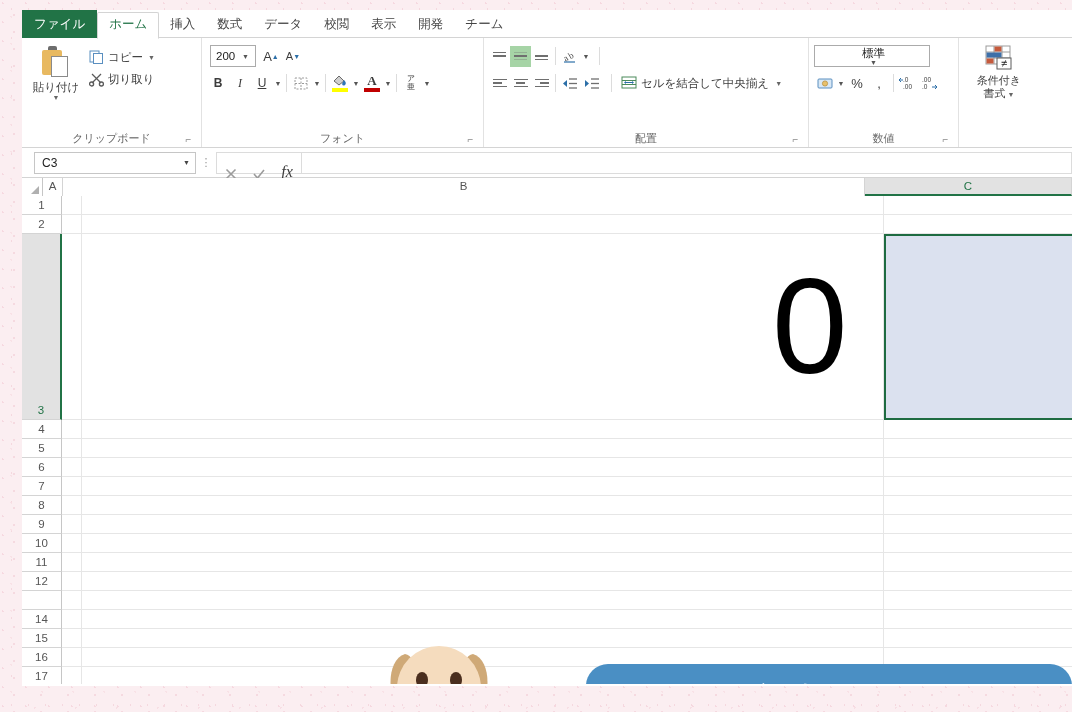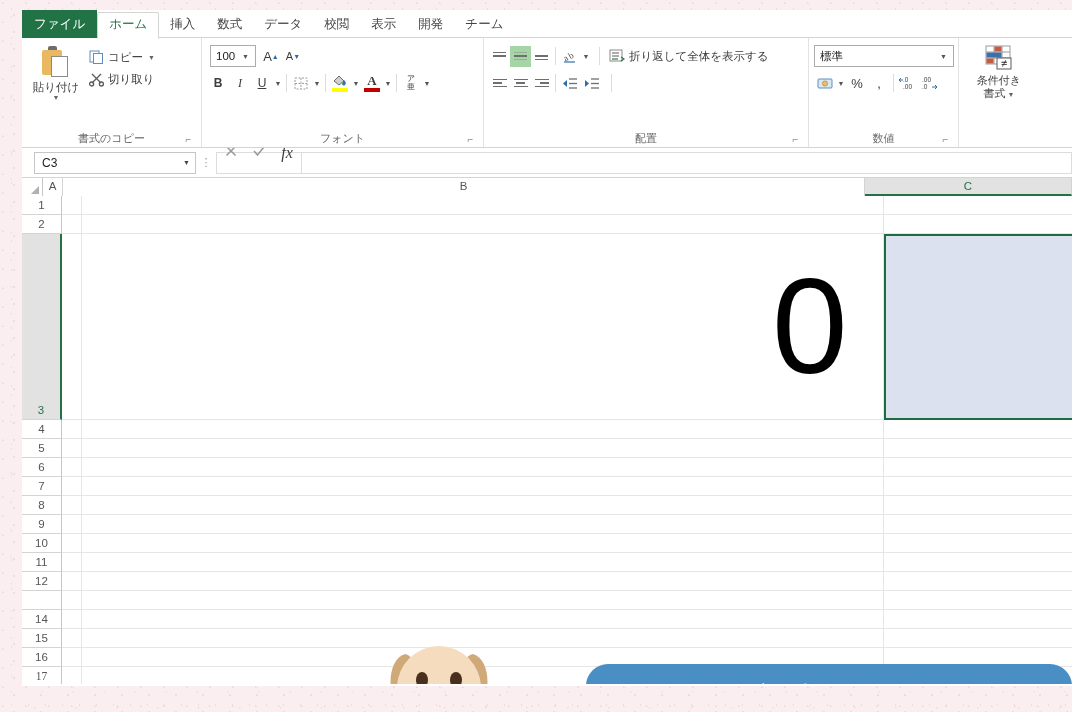--- a/index.html
+++ b/index.html
@@ -168,21 +168,21 @@
   .alignbtn.sel { background: #a6d4a6; }
   .wide-cmd {
     display: flex; align-items: center;
     font-size: 11.5px; color: #3c3c3c;
     height: 22px; white-space: nowrap; cursor: default;
   }
   .wide-cmd .ic { width: 18px; height: 16px; margin-right: 3px; position: relative; }
 
   
   #grp-number { width: 150px; }
-  #numfmt-combo { width: 140px; }
+  #numfmt-combo { width: 116px; flex-direction: column; }
 
   
   #grp-styles { width: 80px; border-right: none; }
   .cf-btn { display: flex; flex-direction: column; align-items: center; width: 72px; cursor: default; }
   .cf-ico { width: 34px; height: 30px; position: relative; }
   .cf-label { font-size: 11px; color: #444; line-height: 13px; text-align: center; white-space: nowrap; }
 
   
   #formula-bar {
     height: 30px; display: flex; align-items: center;
@@ -194,21 +194,21 @@
     width: 162px; height: 22px; border: 1px solid #c6c6c6; background: #fff;
     display: flex; align-items: center; font-size: 12px; color: #222; padding: 0 2px 0 7px;
   }
   #name-box .val { flex: 1; }
   #name-box .arr { font-size: 7px; color: #444; padding-right: 3px; }
   #fb-dots { width: 20px; text-align: center; color: #999; font-size: 11px; letter-spacing: 0; }
   #fb-buttons {
     display: flex; align-items: center; height: 22px;
     border: 1px solid #dcdcdc; border-right: none; background: #fff;
   }
-  .fb-btn { width: 28px; height: 37px; display: flex; align-items: flex-start; justify-content: center; cursor: default; }
+  .fb-btn { width: 28px; height: 37px; display: flex; align-items: flex-end; justify-content: center; cursor: default; }
   #formula-input {
     flex: 1; height: 22px; border: 1px solid #dcdcdc; background: #fff;
     font-size: 12px; padding: 0 6px; color: #222; display: flex; align-items: center;
   }
 
   
   #sheet { position: relative; height: 506px; background: #fff; overflow: hidden; }
   #col-headers {
     position: absolute; left: 0; top: 0; height: 18px; width: 100%;
     display: flex; border-bottom: 1px solid #c6c6c6; background: #fff;
@@ -334,30 +334,30 @@
                     <circle cx="3.6" cy="13" r="2"></circle>
                     <circle cx="13.4" cy="13" r="2"></circle>
                   </g>
                 </svg>
             </span>
             <span>切り取り</span>
           </div>
         </div>
       </div>
       <div class="group-label">
-        <span>書式のコピー</span>
+        <span>クリップボード</span>
         <span class="dlg-launcher">⌐</span>
       </div>
     </div>
 
     <div class="group" id="grp-font">
       <div class="group-body" style="flex-direction:column;">
         <div class="row">
           <div class="combo" id="font-size-combo">
-            <span class="val">100</span>
+            <span class="val">200</span>
             <span class="arr">▼</span>
           </div>
           <div class="sqbtn" style="margin-left:4px;">
             <span style="font-size:13px;">A</span>
               <span style="font-size:7px;color:#2c6fa8;">▲</span>
           </div>
           <div class="sqbtn">
             <span style="font-size:11px;">A</span>
               <span style="font-size:7px;color:#2c6fa8;">▼</span>
           </div>
@@ -436,32 +436,20 @@
           <div class="sep"></div>
           <div class="sqbtn">
             <svg width="17" height="15" viewBox="0 0 17 15">
                 <text x="2" y="11" font-size="9" fill="#4a4a4a" transform="rotate(-30 6 9)" font-family="Liberation Serif, serif">a</text>
                 <text x="7" y="9" font-size="9" fill="#4a4a4a" transform="rotate(-30 10 7)" font-family="Liberation Serif, serif">b</text>
                 <path d="M2 13 L13 13" stroke="#2c6fa8" stroke-width="1.2"></path>
               </svg>
           </div>
           <div class="tinycar">▼</div>
           <div class="sep" style="margin:0 8px;"></div>
-          <div class="wide-cmd">
-            <span class="ic">
-              <svg width="18" height="15" viewBox="0 0 18 15">
-                  <rect x="2" y="2" width="12" height="11" fill="#fff" stroke="#8a8a8a"></rect>
-                  <line x1="4" y1="5" x2="11" y2="5" stroke="#5a5a5a"></line>
-                  <line x1="4" y1="8" x2="11" y2="8" stroke="#5a5a5a"></line>
-                  <path d="M4 11 h6" stroke="#2c7a4b" stroke-width="1.2"></path>
-                  <path d="M13 9 l3 2 l-3 2" fill="none" stroke="#2c7a4b" stroke-width="1.2"></path>
-                </svg>
-            </span>
-            <span>折り返して全体を表示する</span>
-          </div>
         </div>
         <div class="row">
           <div class="alignbtn">
               <span style="width:14px"></span>
               <span style="width:9px;margin-right:5px"></span>
               <span style="width:14px"></span>
             </div>
           <div class="alignbtn">
               <span style="width:14px"></span>
               <span style="width:9px"></span>
@@ -487,20 +475,34 @@
             <svg width="17" height="15" viewBox="0 0 17 15">
                 <g stroke="#6f6f6f" stroke-width="1.3">
                   <line x1="7" y1="3" x2="15" y2="3"></line>
                   <line x1="7" y1="7.5" x2="15" y2="7.5"></line>
                   <line x1="7" y1="12" x2="15" y2="12"></line>
                 </g>
                 <path d="M1 4 L5 7.5 L1 11" fill="#2c6fa8"></path>
               </svg>
           </div>
           <div class="sep" style="margin:0 8px;"></div>
+          <div class="wide-cmd">
+            <span class="ic">
+              <svg width="18" height="15" viewBox="0 0 18 15">
+                  <rect x="2" y="2" width="14" height="11" fill="#fff" stroke="#4a8a5a"></rect>
+                  <line x1="2" y1="5.5" x2="16" y2="5.5" stroke="#4a8a5a"></line>
+                  <line x1="2" y1="9.5" x2="16" y2="9.5" stroke="#4a8a5a"></line>
+                  <path d="M5 7.5 h8" stroke="#2c6fa8" stroke-width="1"></path>
+                  <path d="M6 6 L4 7.5 L6 9" fill="#2c6fa8"></path>
+                  <path d="M12 6 L14 7.5 L12 9" fill="#2c6fa8"></path>
+                </svg>
+            </span>
+            <span>セルを結合して中央揃え</span>
+            <span class="cdd" style="font-size:7px;color:#666;margin-left:6px;">▼</span>
+          </div>
         </div>
       </div>
       <div class="group-label">
         <span>配置</span>
         <span class="dlg-launcher">⌐</span>
       </div>
     </div>
 
     <div class="group" id="grp-number">
       <div class="group-body" style="flex-direction:column;">
@@ -656,21 +658,21 @@
         </div>
         <div class="rowh" style="height: 19px;">
           <span class="numc" style="line-height: 18px;">14</span>
         </div>
         <div class="rowh" style="height: 19px; padding-left: 36px;">
           <span class="numc" style="line-height: 18px;">15</span>
         </div>
         <div class="rowh" style="height: 19px;">
           <span class="numc" style="line-height: 18px;">16</span>
         </div>
-        <div class="rowh" style="height: 19px; font-family: Liberation Serif, serif;">
+        <div class="rowh" style="height: 19px;">
           <span class="numc" style="line-height: 18px;">17</span>
         </div>
       </div>
 
     <div id="grid">
       <div id="gridlines">
           <div class="hline" style="top: 18px;"></div>
           <div class="hline" style="top: 37px;"></div>
           <div class="hline" style="top: 223px;"></div>
           <div class="hline" style="top: 242px;"></div>

